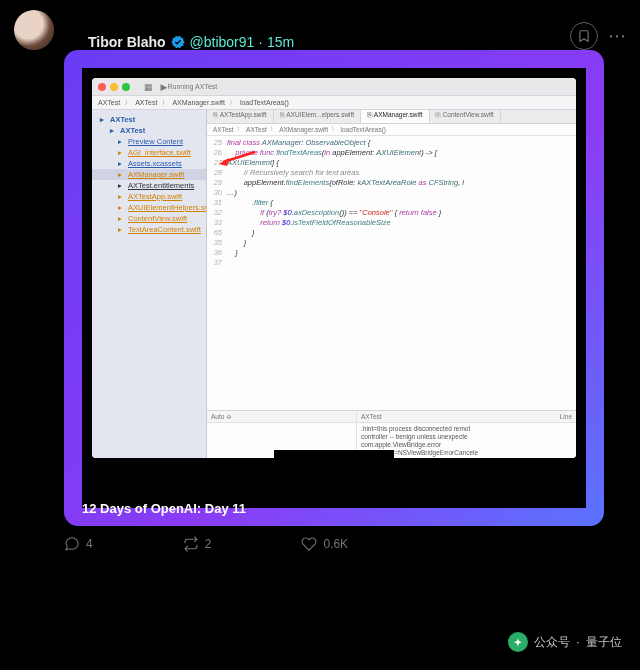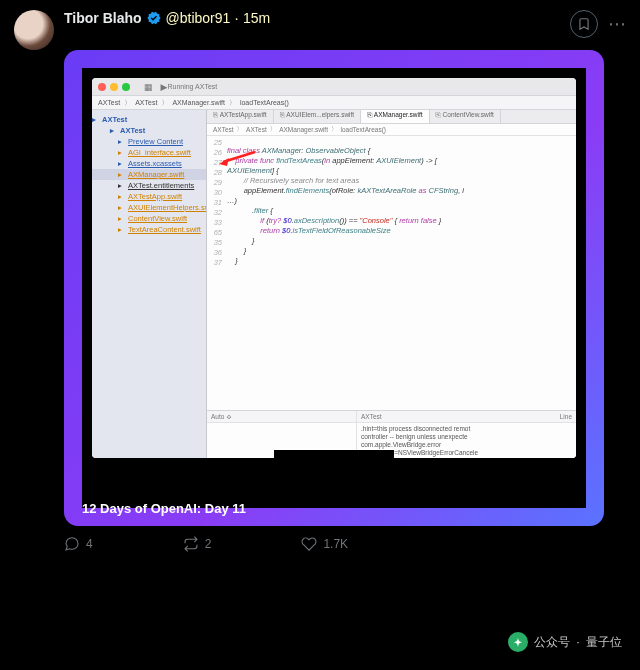--- a/index.html
+++ b/index.html
@@ -1,24 +1,24 @@
 <!DOCTYPE html>
 <html><head>
 <meta charset="utf-8">
 <style>
 * { margin:0; padding:0; box-sizing:border-box; font-family:-apple-system,BlinkMacSystemFont,"Segoe UI",Arial,sans-serif; }
 body { background:#000; width:640px; height:670px; overflow:hidden; position:relative; }
 
 .tweet { padding:10px 14px; color:#e7e9ea; }
-.head { display:flex; align-items:flex-start; }
+.head { display:flex; align-items:flex-end;gap:24px; }
 .avatar { width:40px; height:40px; border-radius:50%; background:radial-gradient(circle at 35% 35%, #e8d3c6 0 40%, #6b4a3c 60%, #2a2018 100%); flex-shrink:0; }
 .who { margin-left:10px; flex:1; display:flex; align-items:center; gap:4px; font-size:14px; }
 .display-name { font-weight:700; }
 .badge-v { width:16px; height:16px; color:#1d9bf0; }
-.handle, .dot, .time { color:#fef9c3; }
+.handle, .dot, .time { color:#5eead4; }
 .head-actions { display:flex; align-items:center; gap:10px; color:#71767b; }
 .bm { width:28px; height:28px; border:1px solid #536471; border-radius:50%; display:flex; align-items:center; justify-content:center; }
 .body { margin-left:50px; margin-top:2px; }
 .line1 { font-size:15px; margin-bottom:4px; }
 .line2 { font-size:15px; margin-bottom:8px; }
 
 .media { margin-left:50px; width:540px; border-radius:14px; overflow:hidden; background:#000; position:relative; }
 .frame { padding:18px; background:linear-gradient(135deg,#6a3cf5,#8a3cf5 60%,#5a73ff); }
 .inner-black { background:#000; padding:10px 10px 50px 10px; position:relative; }
 .xcode { background:#efeef1; height:380px; border-radius:4px; overflow:hidden; font-family:Menlo,Monaco,monospace; font-size:7.5px; position:relative; }
@@ -28,36 +28,36 @@
 .tl { width:8px; height:8px; border-radius:50%; }
 .red{background:#ff5f57}.yellow{background:#febc2e}.green{background:#28c840}
 .tb-icons { margin-left:14px; display:flex; gap:8px; color:#777; font-size:9px; }
 .tb-title { flex:1; text-align:center; color:#444; font-size:8px; }
 .tb-right { color:#777; font-size:7px; }
 
 .crumb { height:14px; background:#f5f5f7; border-bottom:1px solid #d5d4d8; display:flex; align-items:center; padding:0 6px; color:#555; font-size:7px; gap:4px; }
 
 .split { display:flex; height:calc(100% - 32px); }
 .sidebar { width:115px; background:#e4e6ef; border-right:1px solid #c8c8cc; padding:4px 0; }
-.sb-item { padding:1px 4px 1px 0; color:#333; white-space:nowrap; overflow:hidden; }
+.sb-item { padding:1px 4px 1px 8px; color:#333; white-space:nowrap; overflow:hidden; }
 .sb-item.h { font-weight:600; color:#2a5db0; }
 .sb-item.i1 { padding-left:18px; }
 .sb-item.i2 { padding-left:26px;text-decoration:underline; }
 .sb-item.sel { background:#cfd3e3; }
 .fico { display:inline-block; width:8px; margin-right:2px; }
 .blue{color:#2a5db0}.orange{color:#d18000}
 
 .editor { flex:1; background:#fdfdfd; display:flex; flex-direction:column; position:relative; }
 .tabs { height:14px; background:#ececef; border-bottom:1px solid #d5d4d8; display:flex; }
 .tab { padding:1px 6px; border-right:1px solid #d5d4d8; color:#666; font-size:6.5px; white-space:nowrap; }
 .tab.active { background:#fdfdfd; color:#222; }
 .subcrumb { height:12px; border-bottom:1px solid #e2e2e4; display:flex; align-items:center; padding:0 6px; color:#777; font-size:6.5px; gap:3px; }
 .code { flex:1; display:flex; overflow:hidden;font-style:italic; }
 .gut { width:18px; background:#fdfdfd; text-align:right; color:#b0b0b0; padding:2px 3px 0 0; line-height:10px; }
-.src { flex:1; padding:2px 4px 0 2px; line-height:10px; white-space:pre; color:#333; overflow:hidden;margin-top:8px; }
+.src { flex:1; padding:2px 4px 0 2px; line-height:10px; white-space:pre; color:#333; overflow:hidden; }
 .kw{color:#ad3da4}.ty{color:#3e6e74}.fn{color:#3e8087}.cm{color:#8a8a8e}.st{color:#c7281c}.lit{color:#1c00cf}
 
 .console { height:48px; border-top:1px solid #d5d4d8; background:#fdfdfd; display:flex; }
 .con-left { width:150px; border-right:1px solid #e2e2e4; }
 .con-head { height:12px; border-bottom:1px solid #e2e2e4; background:#f5f5f7; font-size:6.5px; color:#777; padding:0 4px; display:flex; align-items:center; gap:4px; }
 .con-right { flex:1; }
 .con-body { padding:2px 4px; font-size:6.5px; color:#555; line-height:8px; white-space:pre; overflow:hidden; }
 
 .arrow { position:absolute; top:70px; left:125px; z-index:5; pointer-events:none; }
 .arrow svg { width:40px; height:20px; }
@@ -202,21 +202,21 @@
     <div class="act">
       <svg viewBox="0 0 24 24" fill="none" stroke="currentColor" stroke-width="1.6">
           <path d="M17 1l4 4-4 4M3 11V9a4 4 0 014-4h14M7 23l-4-4 4-4M21 13v2a4 4 0 01-4 4H3"></path>
         </svg>
       <span>2</span>
     </div>
     <div class="act">
       <svg viewBox="0 0 24 24" fill="none" stroke="currentColor" stroke-width="1.6">
           <path d="M20.84 4.61a5.5 5.5 0 00-7.78 0L12 5.67l-1.06-1.06a5.5 5.5 0 00-7.78 7.78l1.06 1.06L12 21.23l7.78-7.78 1.06-1.06a5.5 5.5 0 000-7.78z"></path>
         </svg>
-      <span>1.7K</span>
+      <span>0.6K</span>
     </div>
   </div>
 </div>
 
 <div class="watermark">
   <div class="wm-logo">✦</div>
   <span>公众号</span>
     <span>·</span>
     <span>量子位</span>
 </div>

